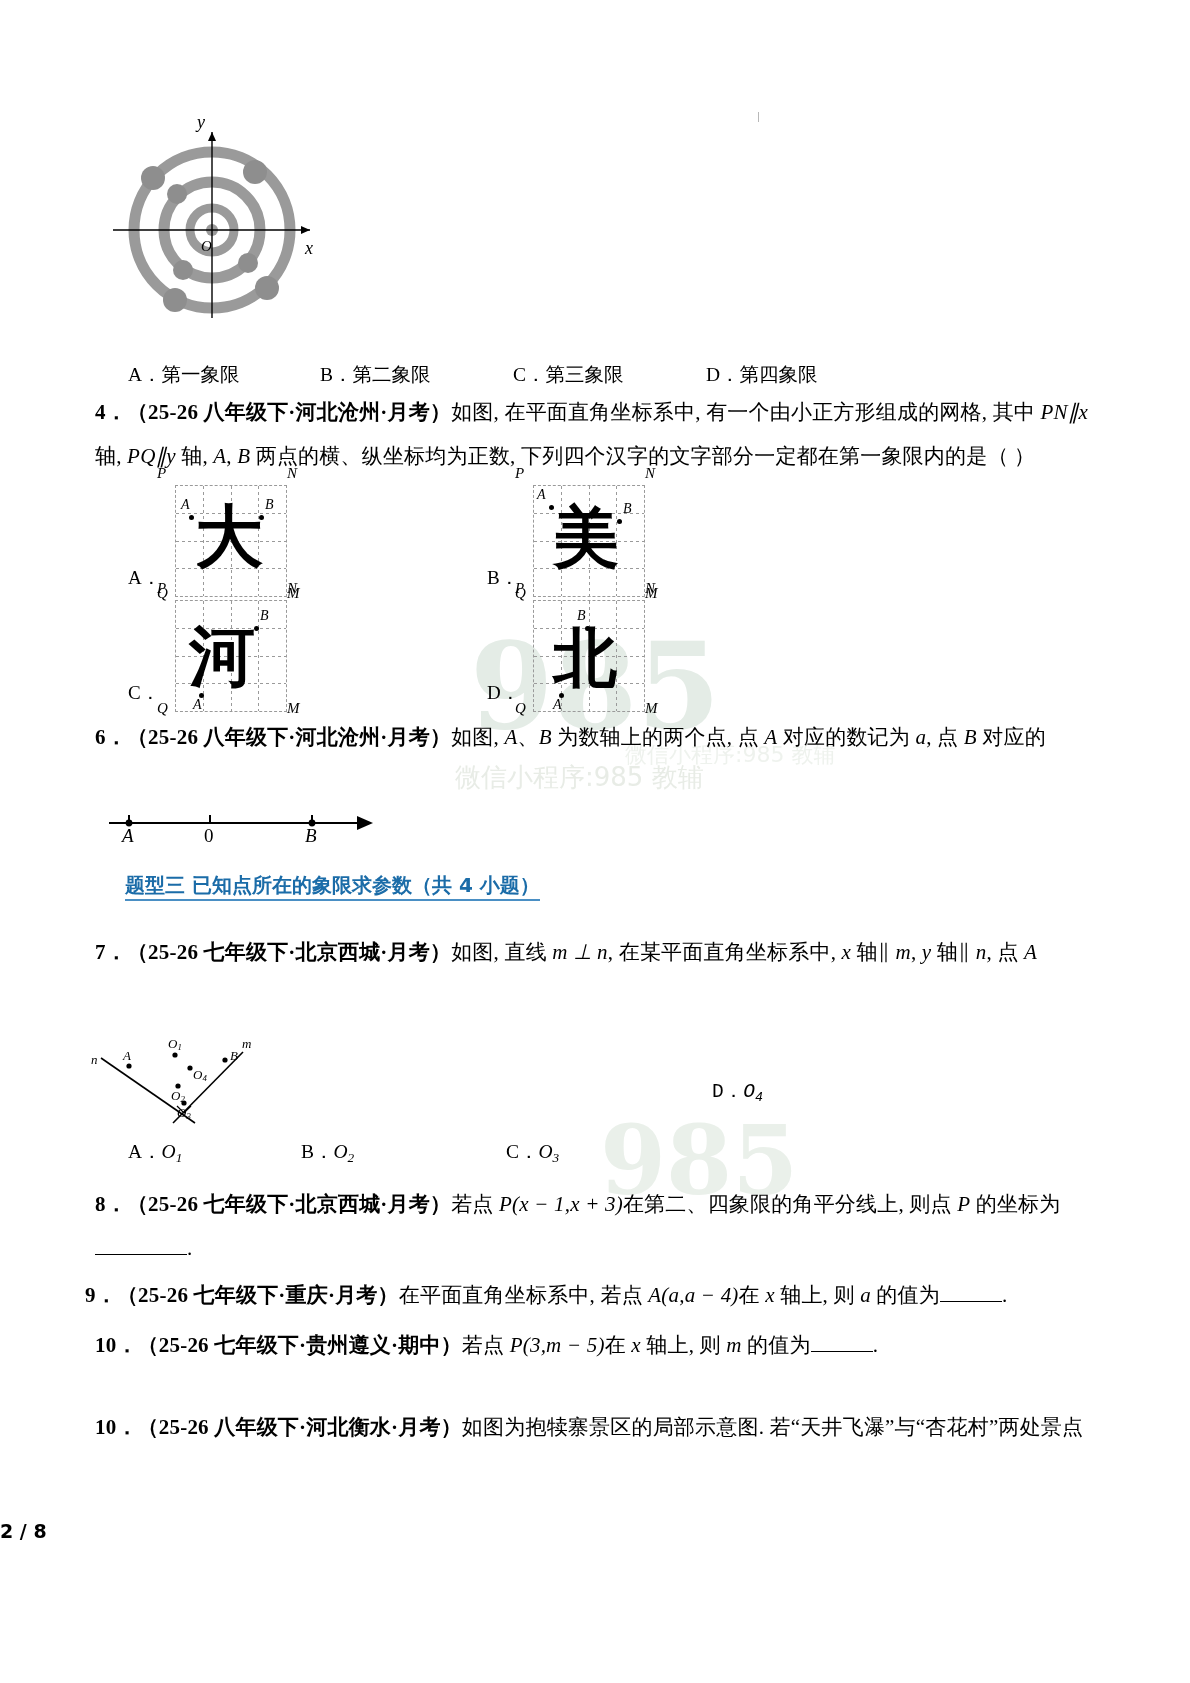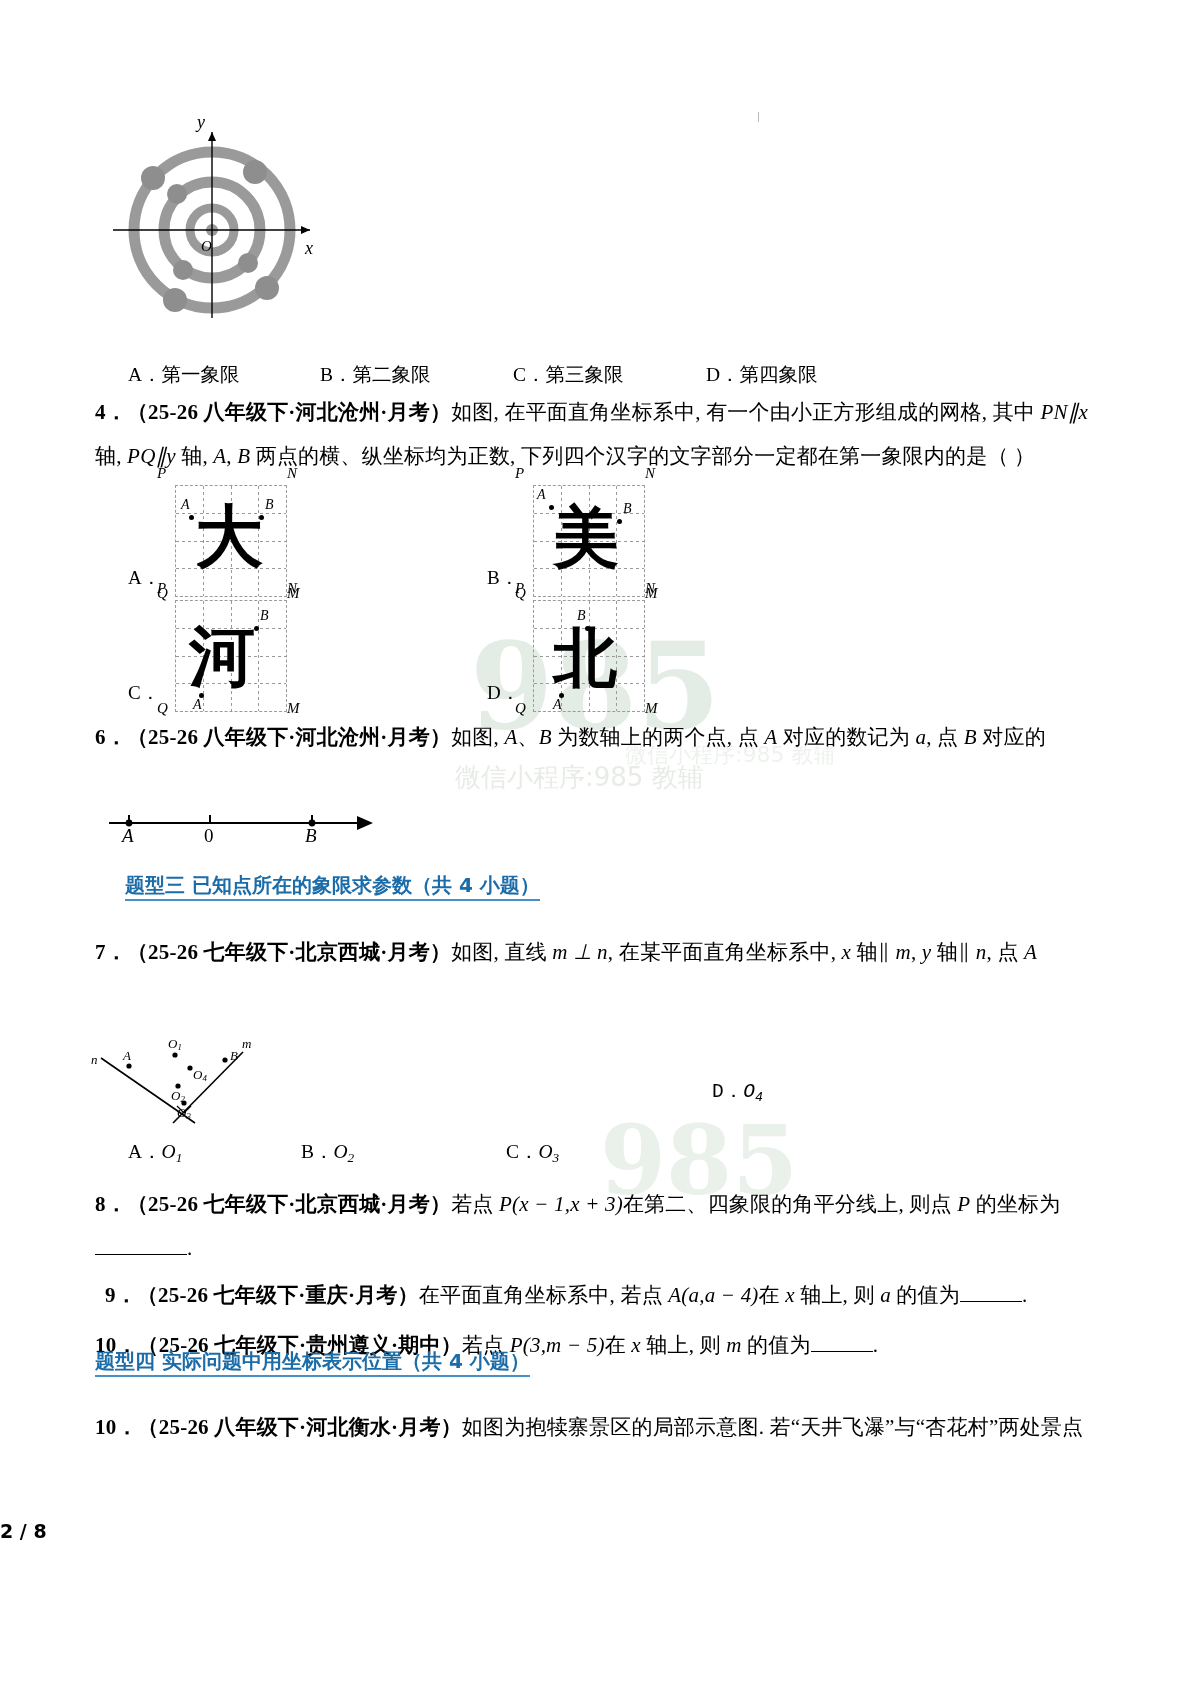--- a/index.html
+++ b/index.html
@@ -308,31 +308,28 @@
     <span>D．</span><span class="it">O</span><span class="sub it">4</span>
   </div>
 
   <div class="abs qline" style="left:95px;top:1182px;">
     <span class="bold">8．</span><span class="bold">（25-26 七年级下·北京西城·月考）</span><span>若点 </span><span class="it">P(x − 1,x + 3)</span><span>在第二、四象限的角平分线上, 则点 </span><span class="it">P</span><span> 的坐标为</span>
   </div>
   <div class="abs qline" style="left:95px;top:1226px;">
     <span class="blank" style="width:92px;"></span><span>.</span>
   </div>
 
-  <div class="abs qline" style="left:105px;top:1273px;">
+  <div class="abs qline" style="left:85px;top:1273px;">
     <span class="bold">9．</span><span class="bold">（25-26 七年级下·重庆·月考）</span><span>在平面直角坐标系中, 若点 </span><span class="it">A(a,a − 4)</span><span>在 </span><span class="it">x</span><span> 轴上, 则 </span><span class="it">a</span><span> 的值为</span><span class="blank" style="width:62px;"></span><span>.</span>
   </div>
 
   <div class="abs qline" style="left:95px;top:1323px;">
     <span class="bold">10．</span><span class="bold">（25-26 七年级下·贵州遵义·期中）</span><span>若点 </span><span class="it">P(3,m − 5)</span><span>在 </span><span class="it">x</span><span> 轴上, 则 </span><span class="it">m</span><span> 的值为</span><span class="blank" style="width:62px;"></span><span>.</span>
   </div>
 
-  <div class="section" style="left:95px;top:1348px;">
-    <u>题型四  实际问题中用坐标表示位置（共 4 小题）</u>
-  </div>
 
   <div class="abs qline" style="left:95px;top:1405px;">
     <span class="bold">10．</span><span class="bold">（25-26 八年级下·河北衡水·月考）</span><span>如图为抱犊寨景区的局部示意图. 若“天井飞瀑”与“杏花村”两处景点</span>
   </div>
 
   <div class="footer" style="top:1520px;">2 / 8</div>
 
 </div>
 
 </body></html>

